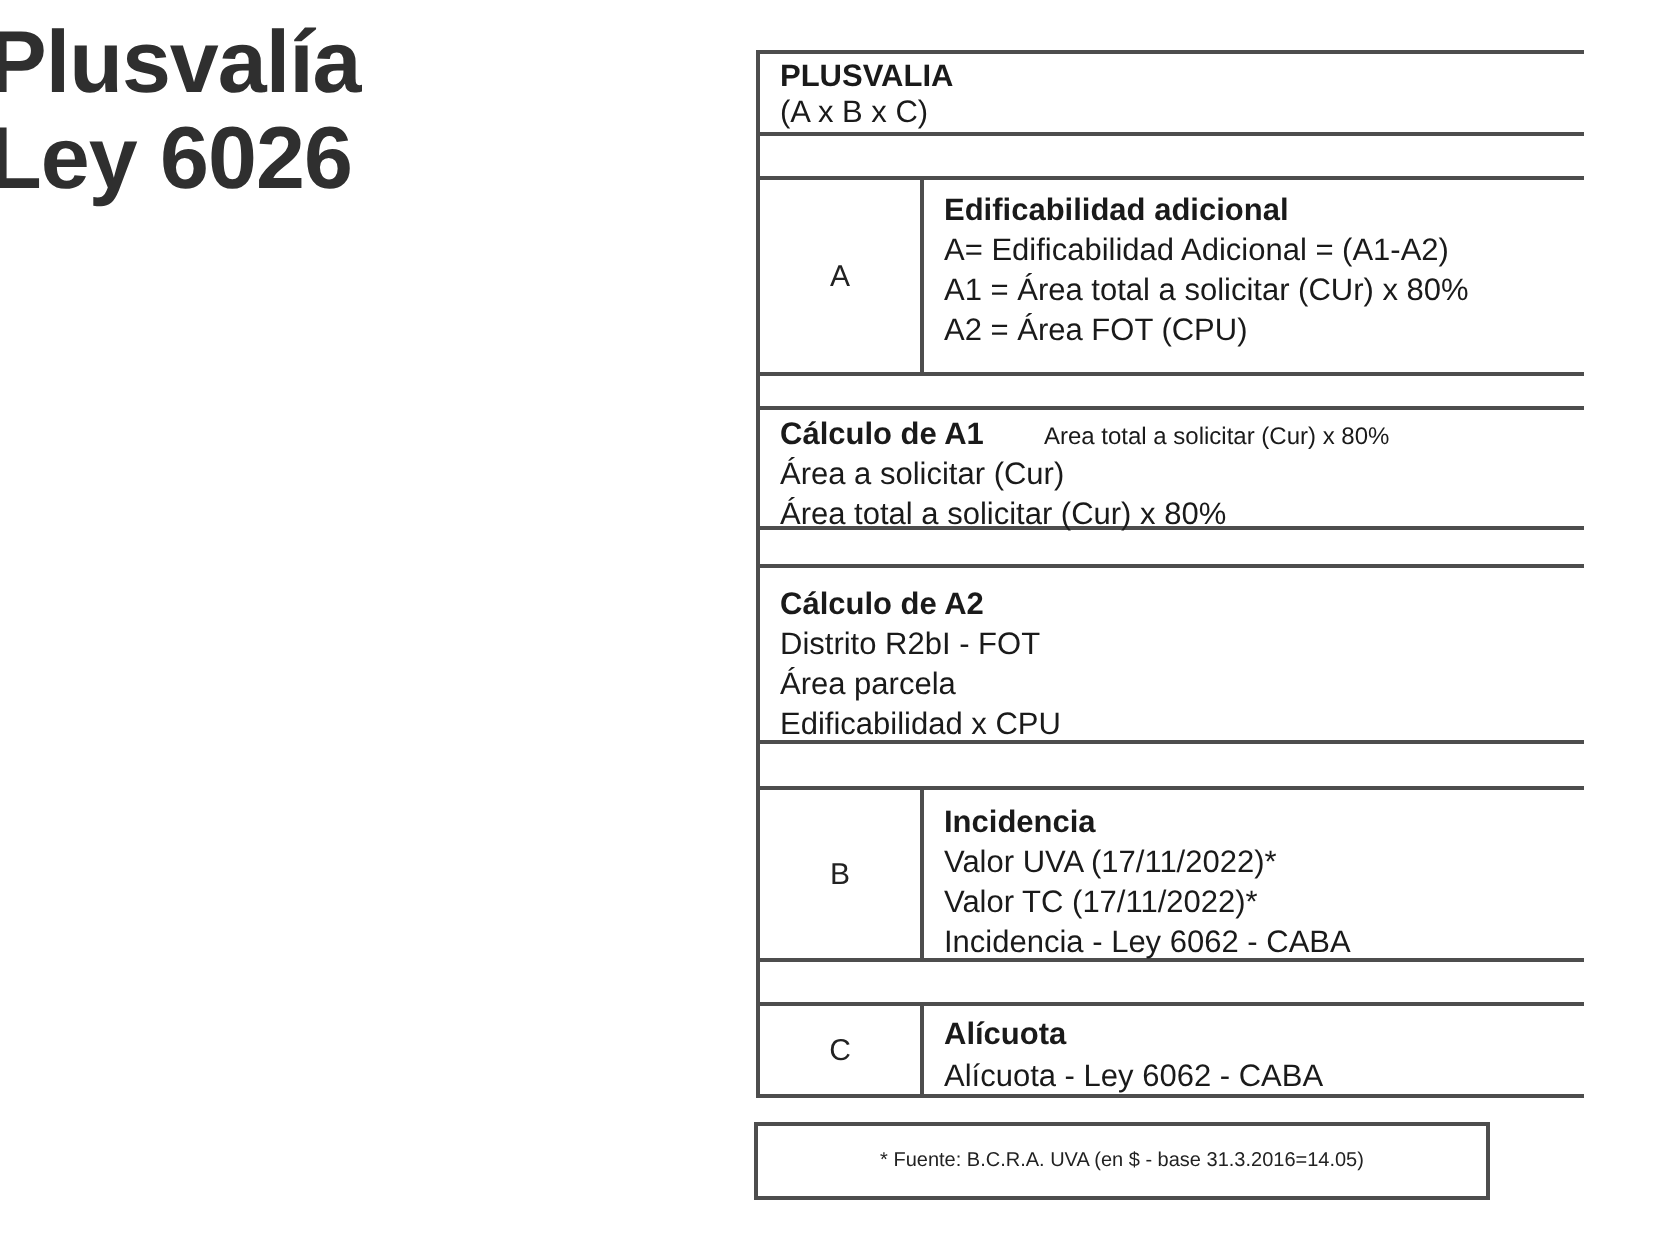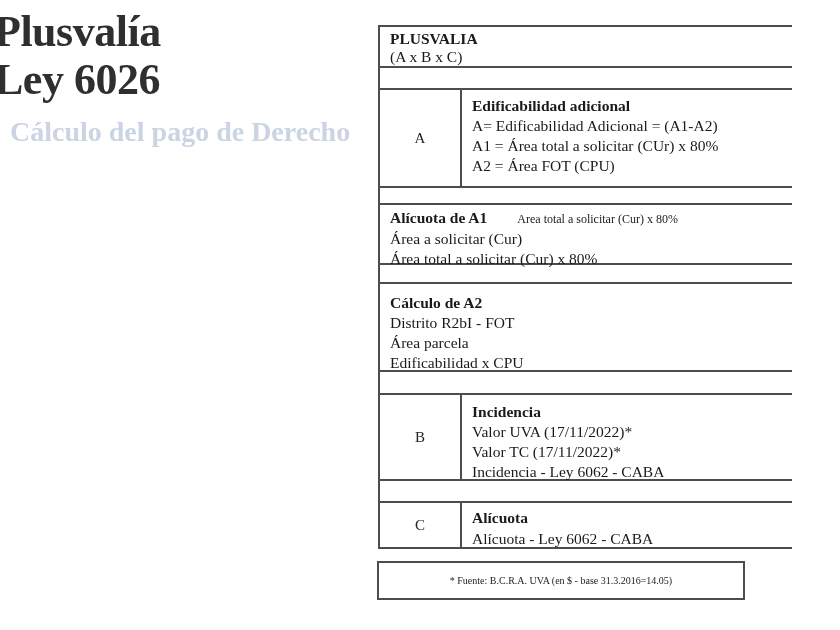--- a/index.html
+++ b/index.html
@@ -1,17 +1,17 @@
 <!DOCTYPE html>
 <html><head>
 <meta charset="utf-8">
 <style>
   html,body{margin:0;padding:0;background:#fff;}
   #page{position:relative;width:792px;height:630px;overflow:hidden;background:#ffffff;
-        font-family:Liberation Serif, serif;color:#1f1f1f;}
+        font-family:Liberation Sans, sans-serif;color:#1f1f1f;}
 
   
   #title{position:absolute;left:-6px;top:8px;font-size:44px;font-weight:bold;
          color:#2f2f2f;line-height:48px;letter-spacing:-.5px;}
   #subtitle{position:absolute;left:10px;top:116px;font-size:28px;font-weight:600;
             color:#cbd4e2;}
 
   
   .box{position:absolute;left:378px;width:470px;box-sizing:border-box;
        border:2px solid #4d4d4d;display:flex;background:transparent;}
@@ -43,21 +43,20 @@
 </style>
 </head>
 <body>
 
 <div id="page">
 
   <div id="title">
     <div>Plusvalía</div>
     <div>Ley 6026</div>
   </div>
-  <div id="subtitle">Cálculo del pago de Derecho</div>
 
   <div class="box" style="top:25px;height:43px;">
     <div class="content" style="padding-top:3px;line-height:18px;">
       <div class="hdr">PLUSVALIA</div>
       <div>(A x B x C)</div>
     </div>
   </div>
 
   <div class="spacer" style="top:66px;height:24px;"></div>
   <div class="spacer" style="top:186px;height:19px;"></div>
@@ -71,21 +70,21 @@
       <div class="hdr">Edificabilidad adicional</div>
       <div>A= Edificabilidad Adicional = (A1-A2)</div>
       <div>A1 = Área total a solicitar (CUr) x 80%</div>
       <div>A2 = Área FOT (CPU)</div>
     </div>
   </div>
 
   <div class="box" style="top:203px;height:62px;">
     <div class="content" style="padding-top:3px;">
       <div style="display:flex;align-items:baseline;">
-        <span class="hdr">Alícuota de A1</span>
+        <span class="hdr">Cálculo de A1</span>
         <span class="note">Area total a solicitar (Cur) x 80%</span>
       </div>
       <div>Área a solicitar (Cur)</div>
       <div>Área total a solicitar (Cur) x 80%</div>
     </div>
   </div>
 
   <div class="box" style="top:282px;height:90px;">
     <div class="content" style="padding-top:9px;">
       <div class="hdr">Cálculo de A2</div>

